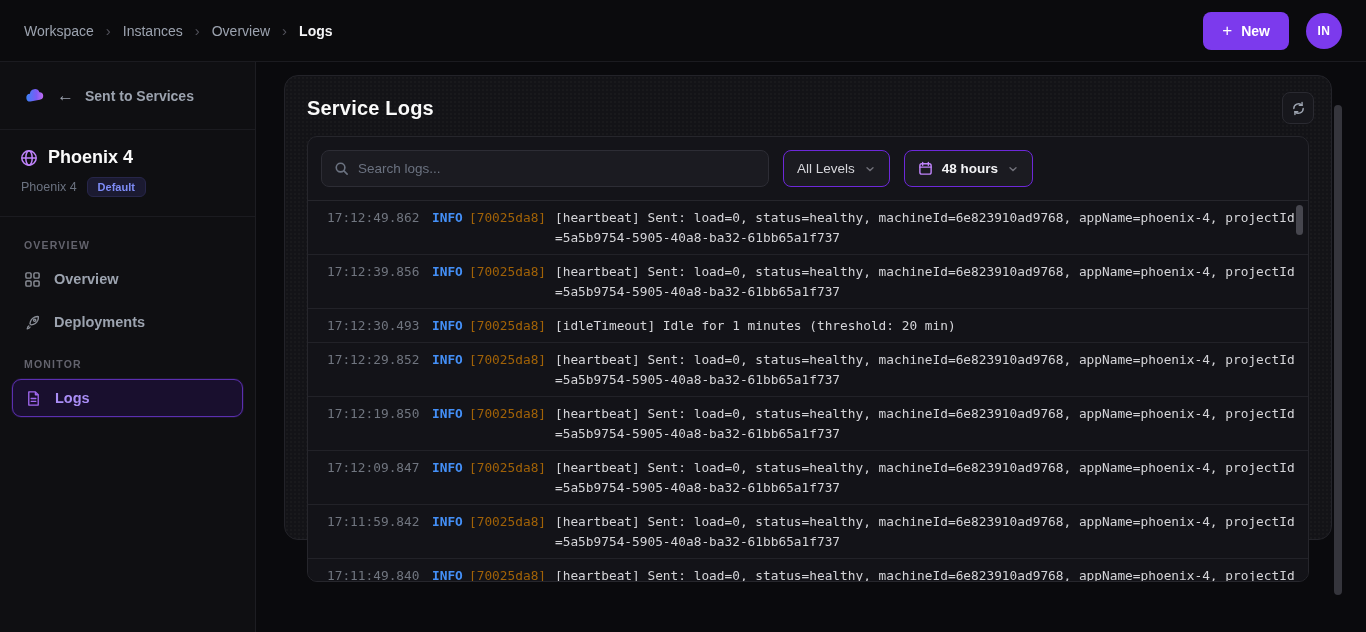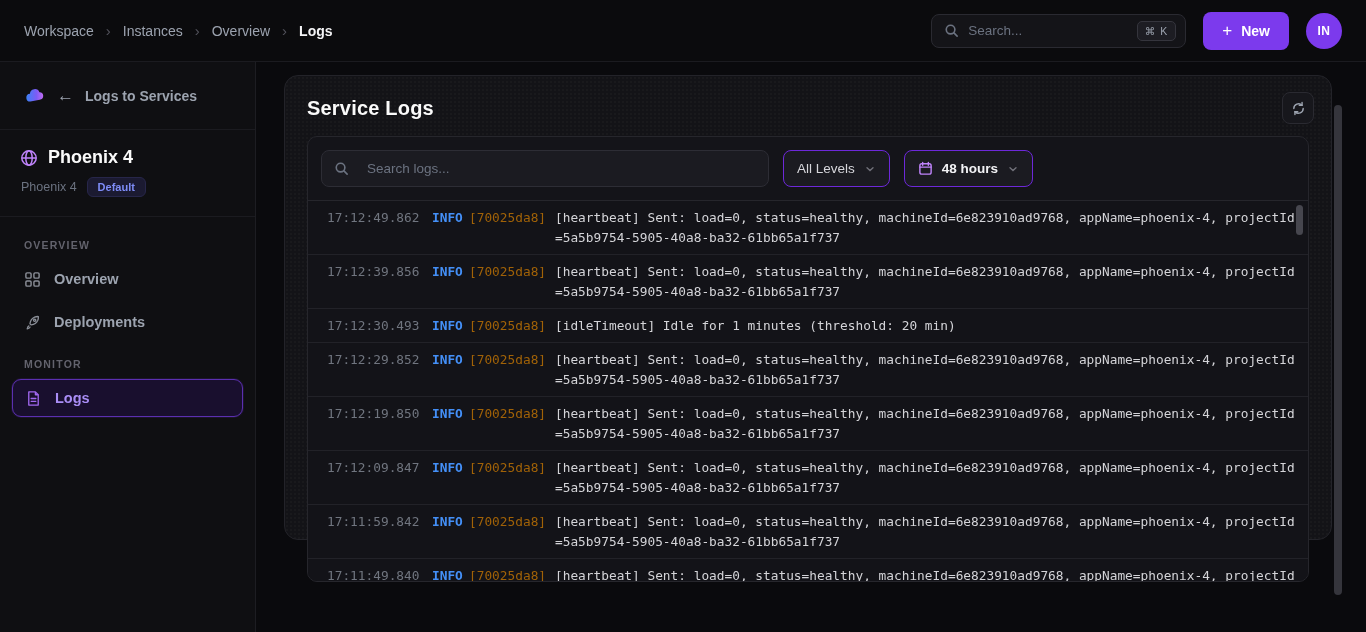--- a/index.html
+++ b/index.html
@@ -91,21 +91,21 @@
     background:#17171c; border:1px solid #2a2a31; border-radius:8px; color:#9ca3af;
     display:flex; align-items:center; justify-content:center; cursor:pointer;
   }
   .panel {
     margin:0 22px; background:#141419; border:1px solid #26262c; border-radius:10px;
     overflow:hidden;
   }
   .filters { display:flex; align-items:center; gap:14px; padding:13px; }
   .log-search {
     width:448px; height:37px; background:#1b1b21; border:1px solid #2d2d35;
-    border-radius:8px; display:flex; align-items:center; gap:18px; padding:0 12px;
+    border-radius:8px; display:flex; align-items:center; gap:9px; padding:0 12px;
   }
   .log-search .ph { color:#6b7280; font-size:13.5px; }
   .dropdown {
     height:37px; background:#1b1b21; border:1px solid #6d28d9; border-radius:8px;
     display:flex; align-items:center; gap:9px; padding:0 13px; cursor:pointer;
   }
   .dropdown .dd-label { font-size:13.5px; color:#d6d6db; }
   .dropdown.range .dd-label { font-weight:bold; color:#f2f2f5; }
   .chev { color:#71717a; display:flex; }
   .log-list {
@@ -138,30 +138,20 @@
   <div class="breadcrumb" id="breadcrumb">
       <span class="crumb">Workspace</span>
       <span class="crumb-sep">›</span>
       <span class="crumb">Instances</span>
       <span class="crumb-sep">›</span>
       <span class="crumb">Overview</span>
       <span class="crumb-sep">›</span>
       <span class="crumb current">Logs</span>
     </div>
   <div class="topbar-right">
-    <div class="top-search">
-      <span>
-        <svg width="15" height="15" viewBox="0 0 16 16" fill="none" stroke="#6b7280" stroke-width="1.7" stroke-linecap="round">
-            <circle cx="7" cy="7" r="4.6"></circle>
-            <path d="M10.6 10.6 14 14"></path>
-          </svg>
-      </span>
-      <span class="ph">Search...</span>
-      <span class="kbd">⌘ K</span>
-    </div>
     <button class="new-btn">
       <span class="plus">+</span>
       <span>New</span>
     </button>
     <div class="avatar">IN</div>
   </div>
 </div>
 
 <div class="shell">
 
@@ -173,21 +163,21 @@
               <linearGradient id="cg" x1="0" y1="0" x2="1" y2="0">
             <stop offset="0" stop-color="#3b82f6"></stop>
                 <stop offset="0.6" stop-color="#7c5cf5"></stop>
                 <stop offset="1" stop-color="#c06bf2"></stop>
           </linearGradient>
             </defs>
           <path fill="url(#cg)" d="M7 18a4.2 4.2 0 0 1-.5-8.4A5.3 5.3 0 0 1 16.8 8a4 4 0 0 1 .3 8z"></path>
         </svg>
       </span>
       <span class="arrow">←</span>
-      <span class="lbl">Logs to Services</span>
+      <span class="lbl">Sent to Services</span>
     </div>
 
     <div class="side-service">
       <div class="svc-row1">
         <span>
           <svg width="18" height="18" viewBox="0 0 18 18" fill="none" stroke="#c084fc" stroke-width="1.5">
               <circle cx="9" cy="9" r="7.2"></circle>
               <ellipse cx="9" cy="9" rx="3.2" ry="7.2"></ellipse>
               <path d="M1.8 9h14.4"></path>
             </svg>

